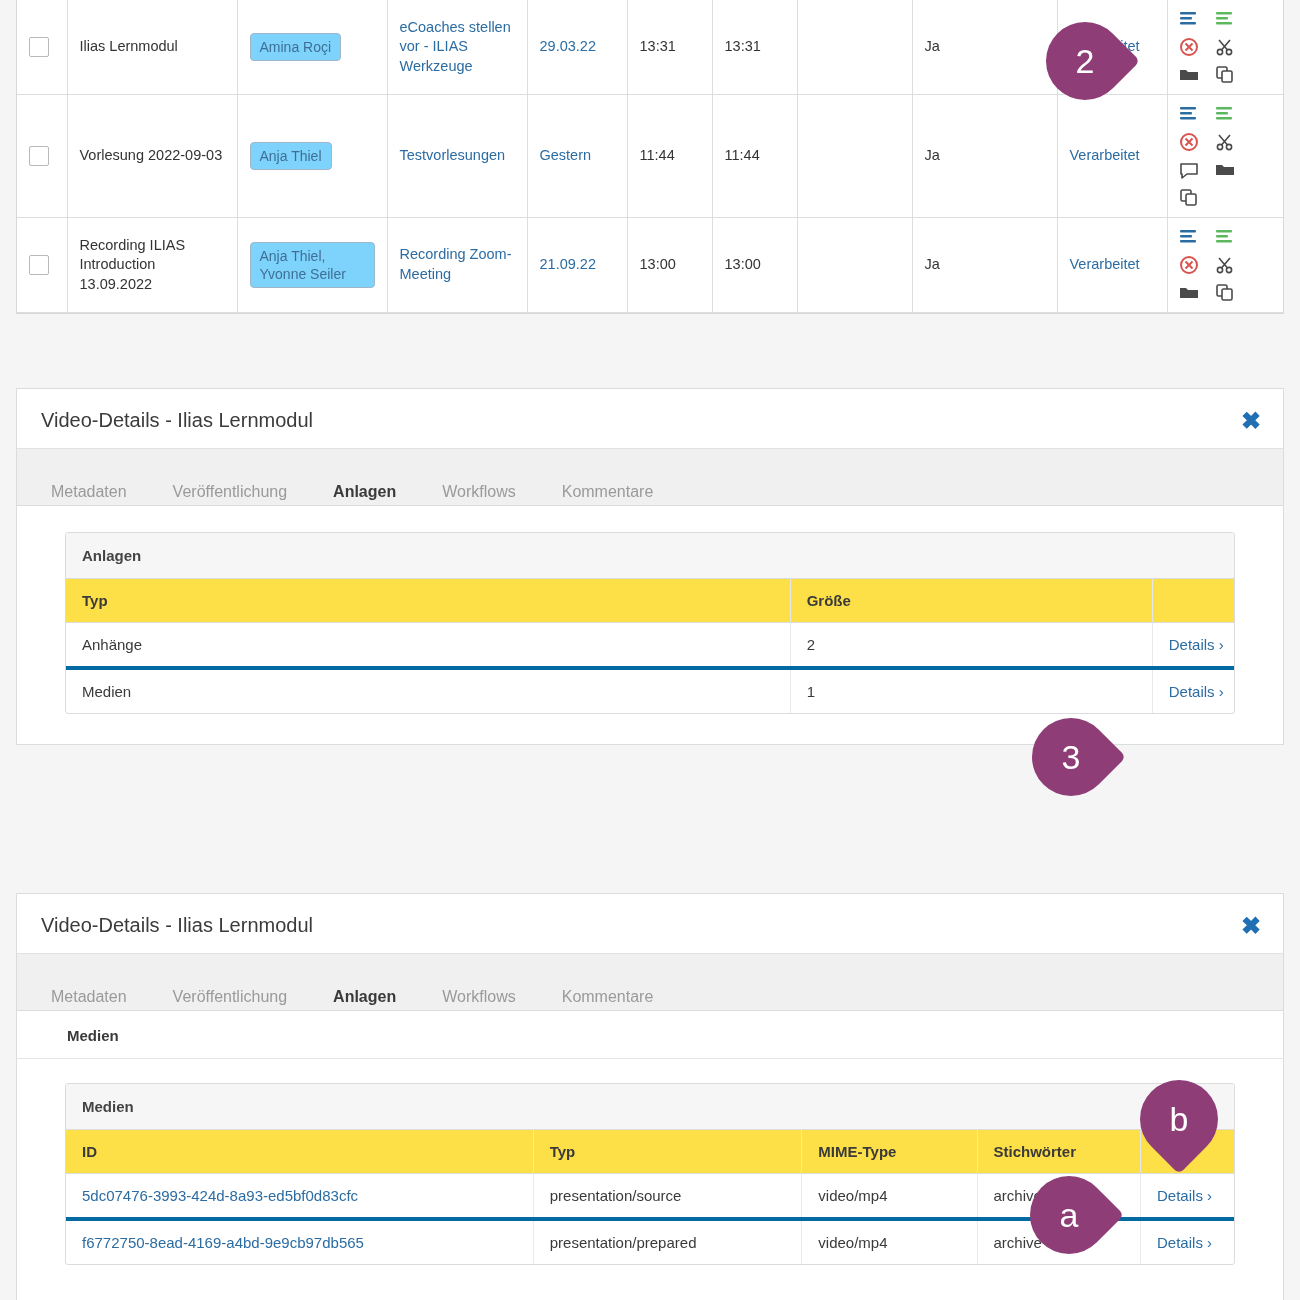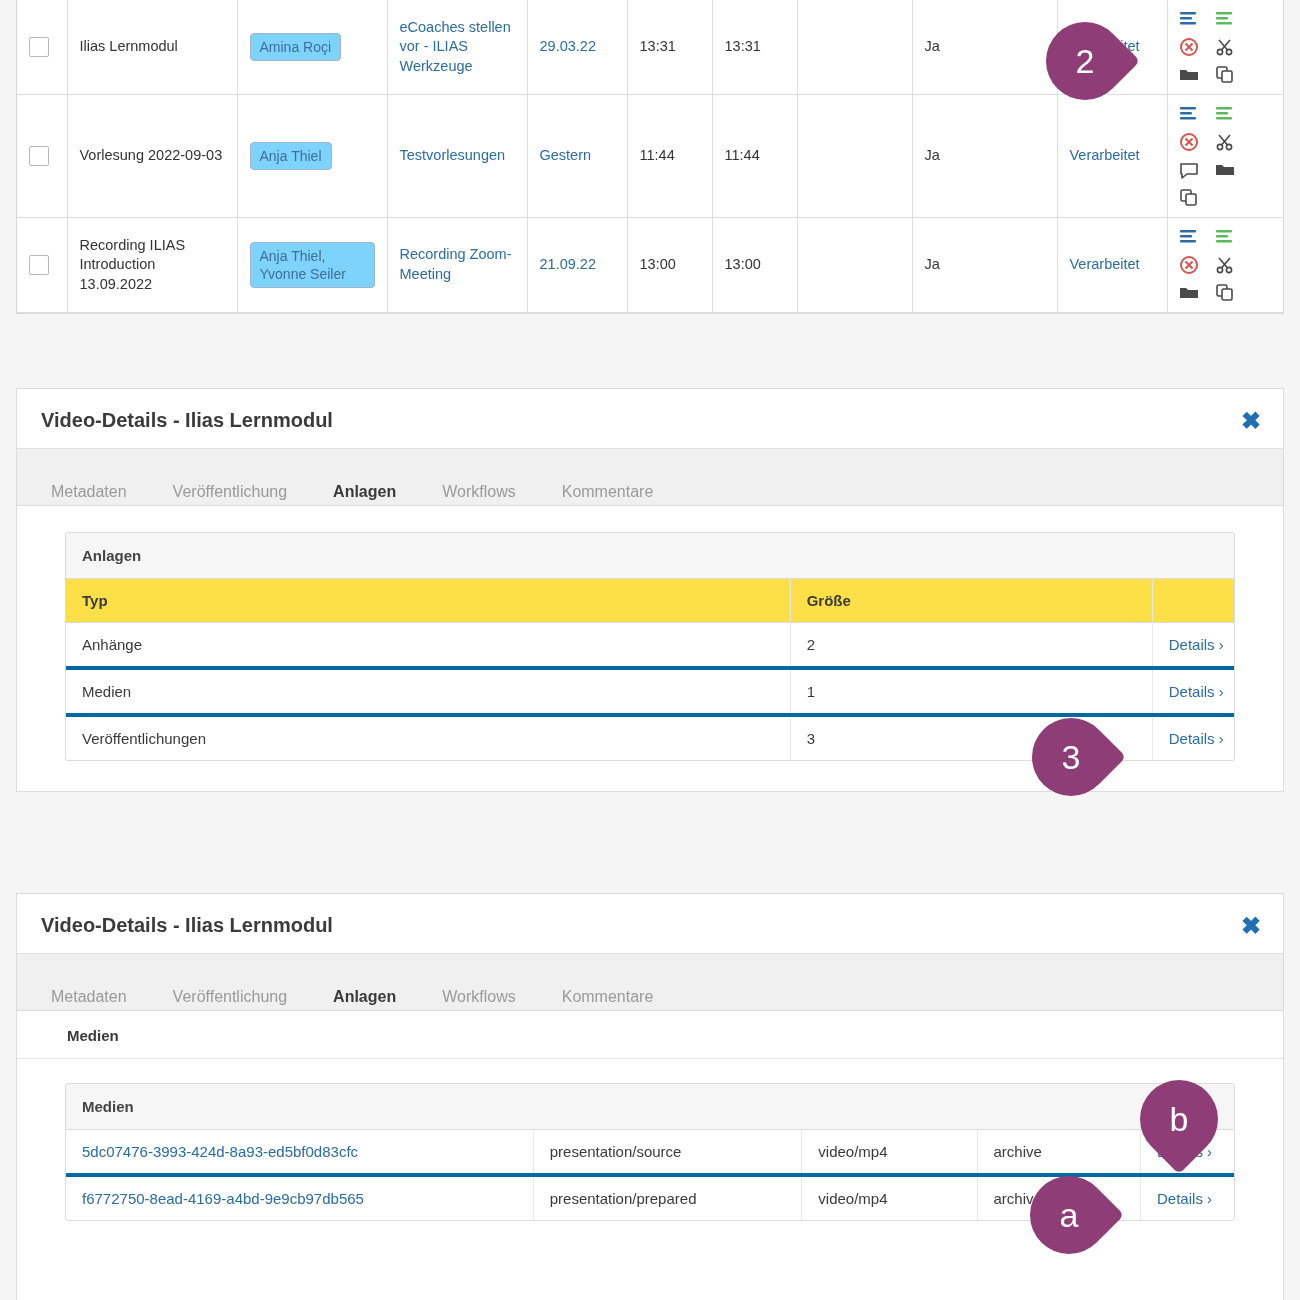--- a/index.html
+++ b/index.html
@@ -82,21 +82,21 @@
     background: #fff;
     border: 1px solid #dcdcdc;
     box-sizing: border-box;
   }
   .panel-head {
     position: relative;
     padding: 20px 24px 16px 24px;
   }
   .panel-title {
     font-size: 20px;
-    font-weight: bold;
+    font-weight: normal;
     color: #3b3b3b;
   }
   .panel-close {
     position: absolute;
     right: 22px;
     top: 20px;
     color: #1f6fb2;
     font-size: 24px;
     line-height: 1;
     cursor: pointer;
@@ -508,27 +508,20 @@
               <a class="details-link" href="#">Details ›</a>
             </td>
           </tr>
           <tr>
             <td>Medien</td>
             <td>1</td>
             <td class="details-cell">
               <a class="details-link" href="#">Details ›</a>
             </td>
           </tr>
-          <tr>
-            <td>Veröffentlichungen</td>
-            <td>3</td>
-            <td class="details-cell">
-              <a class="details-link" href="#">Details ›</a>
-            </td>
-          </tr>
         </tbody>
           </table>
       </div>
     </div>
   </div>
 
   <div class="panel" style="top:893px; height:420px;">
     <div class="panel-head">
       <span class="panel-title">Video-Details - Ilias Lernmodul</span>
       <span class="panel-close">✖</span>
@@ -546,20 +539,27 @@
         <div class="inner-caption">Medien</div>
         <table class="itable">
           <colgroup>
             <col style="width:40%">
               <col style="width:23%">
               <col style="width:15%">
               <col style="width:14%">
               <col style="width:8%">
           </colgroup>
           <tbody>
+              <tr>
+            <th>ID</th>
+            <th>Typ</th>
+            <th>MIME-Type</th>
+            <th>Stichwörter</th>
+            <th></th>
+          </tr>
           <tr>
             <td>
               <a class="details-link" href="#">5dc07476-3993-424d-8a93-ed5bf0d83cfc</a>
             </td>
             <td>presentation/source</td>
             <td>video/mp4</td>
             <td>archive</td>
             <td class="details-cell">
               <a class="details-link" href="#">Details ›</a>
             </td>

